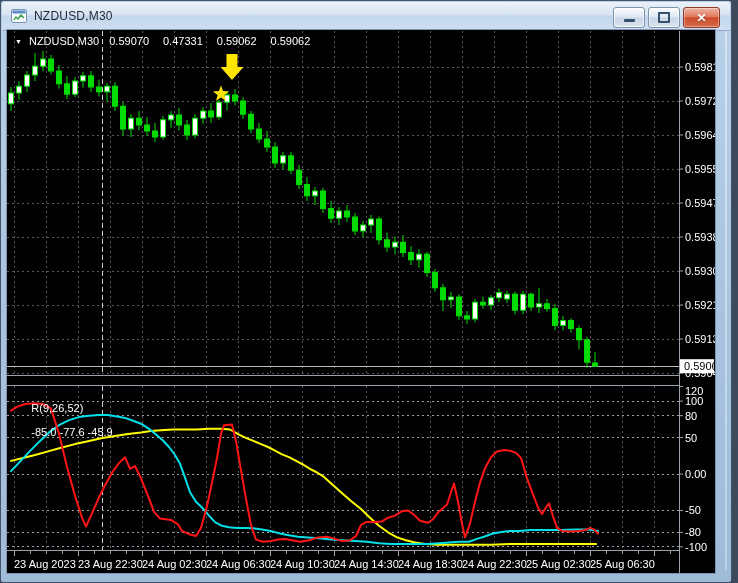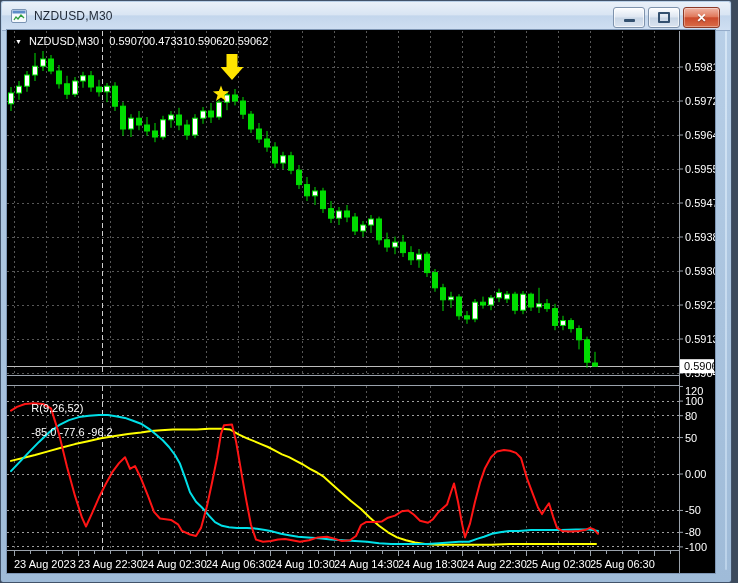--- a/index.html
+++ b/index.html
@@ -12,21 +12,21 @@
   .ctl-btn.close{width:35px;border-color:#8c3a28;background:linear-gradient(180deg,#f0b5a5 0%,#e07a5d 45%,#cc4a2c 52%,#d96c48 100%);box-shadow:inset 0 0 0 1px rgba(255,255,255,.35);}
   .glyph-min{width:11px;height:3px;background:#33506f;border-radius:1px;margin-top:6px;}
   .glyph-restore{width:8px;height:7px;border:2px solid #33506f;border-radius:1px;background:transparent;}
   .glyph-close{color:#fff;font-size:12px;font-weight:bold;line-height:1;text-shadow:0 1px 1px rgba(0,0,0,.35);}
   #content{position:absolute;left:6px;top:29px;width:708px;height:543px;background:#000;outline:1px solid #7e96b4;}
   #chart-svg{position:absolute;left:0;top:0;}
   .overlay-label{position:absolute;color:#fff;font-size:11px;white-space:pre;z-index:5;}
   #main-ohlc{left:8px;top:5px;display:flex;align-items:center;gap:0;}
   #main-ohlc .tri{font-size:7px;margin-right:7px;color:#fff;}
   #main-ohlc .sym{margin-right:10px;}
-  #main-ohlc .v{margin-right:0;}
+  #main-ohlc .v{margin-right:14px;}
   #osc-label{left:6px;top:360px;}
   .edge-hilite{position:absolute;top:30px;bottom:12px;right:4px;width:2px;background:linear-gradient(180deg,#dcebf9,#c2d8ee);opacity:.8;border-radius:2px;}
 </style>
 </head>
 <body>
 
 <div id="window">
 
   <div id="titlebar">
     <svg class="title-icon" viewBox="0 0 16 14">
@@ -391,18 +391,18 @@
       <span class="sym">NZDUSD,M30</span>
       <span class="v">0.59070</span>
       <span class="v">0.47331</span>
       <span class="v">0.59062</span>
       <span class="v">0.59062</span>
     </div>
 
     <div class="overlay-label" id="osc-label" style="position:absolute;">
       <span>R(9,26,52)</span>
       <span> </span>
-      <span>-85.0 -77.6 -96.2</span>
+      <span>-85.0 -77.6 -45.9</span>
     </div>
   </div>
 
   <div class="edge-hilite"></div>
 </div>
 
 </body></html>

